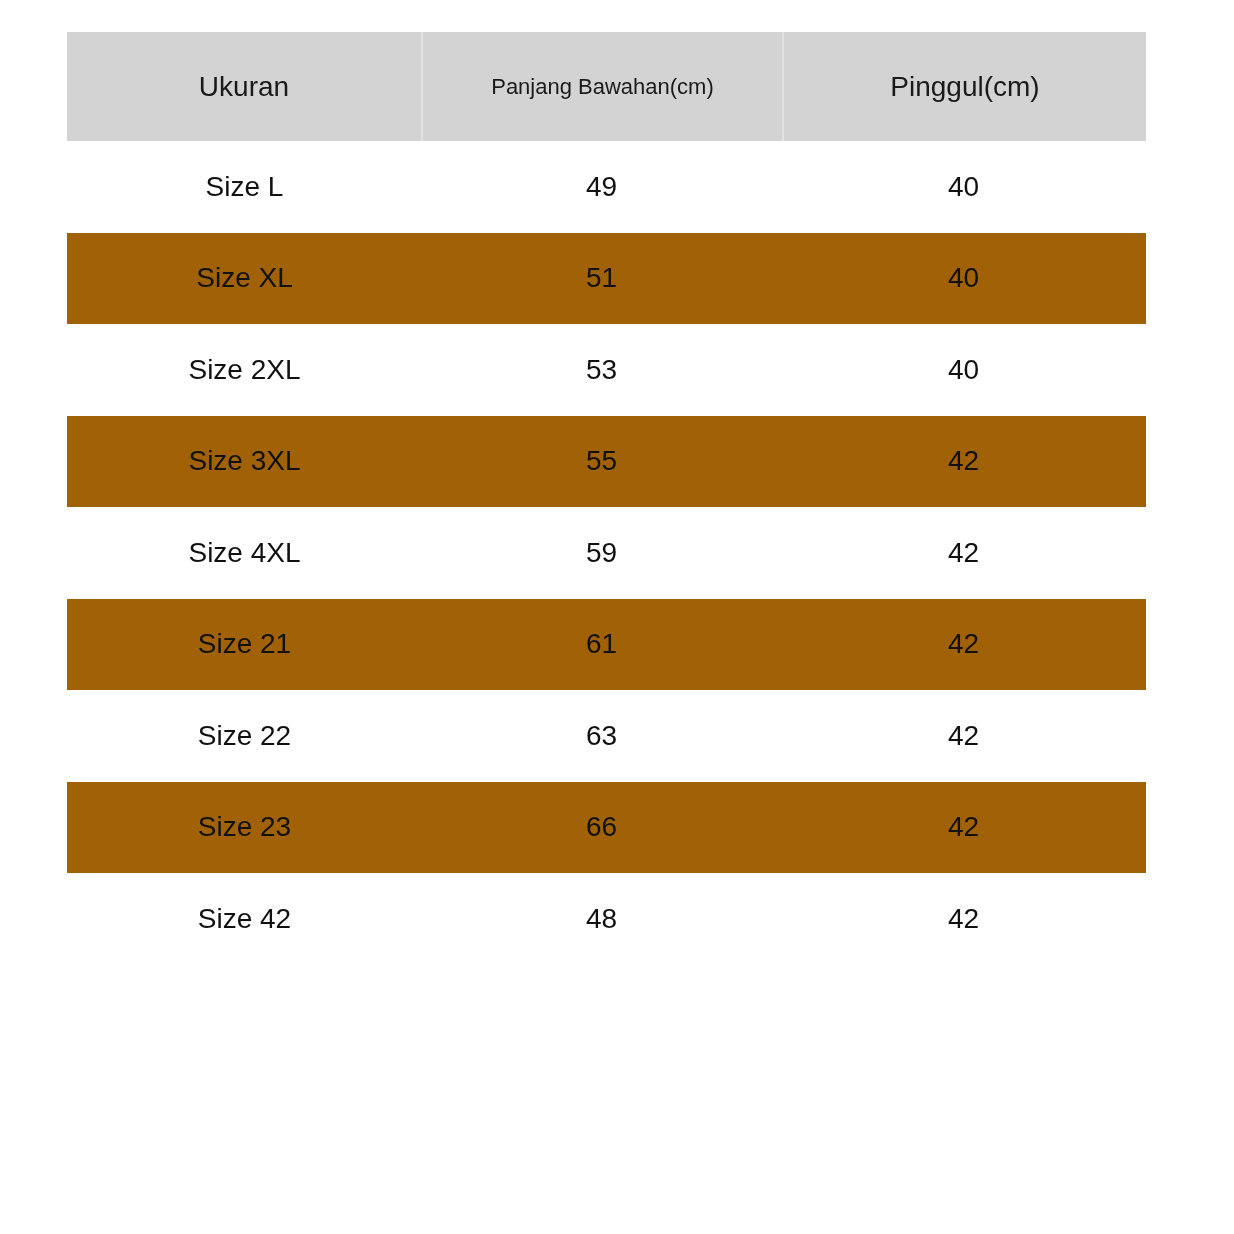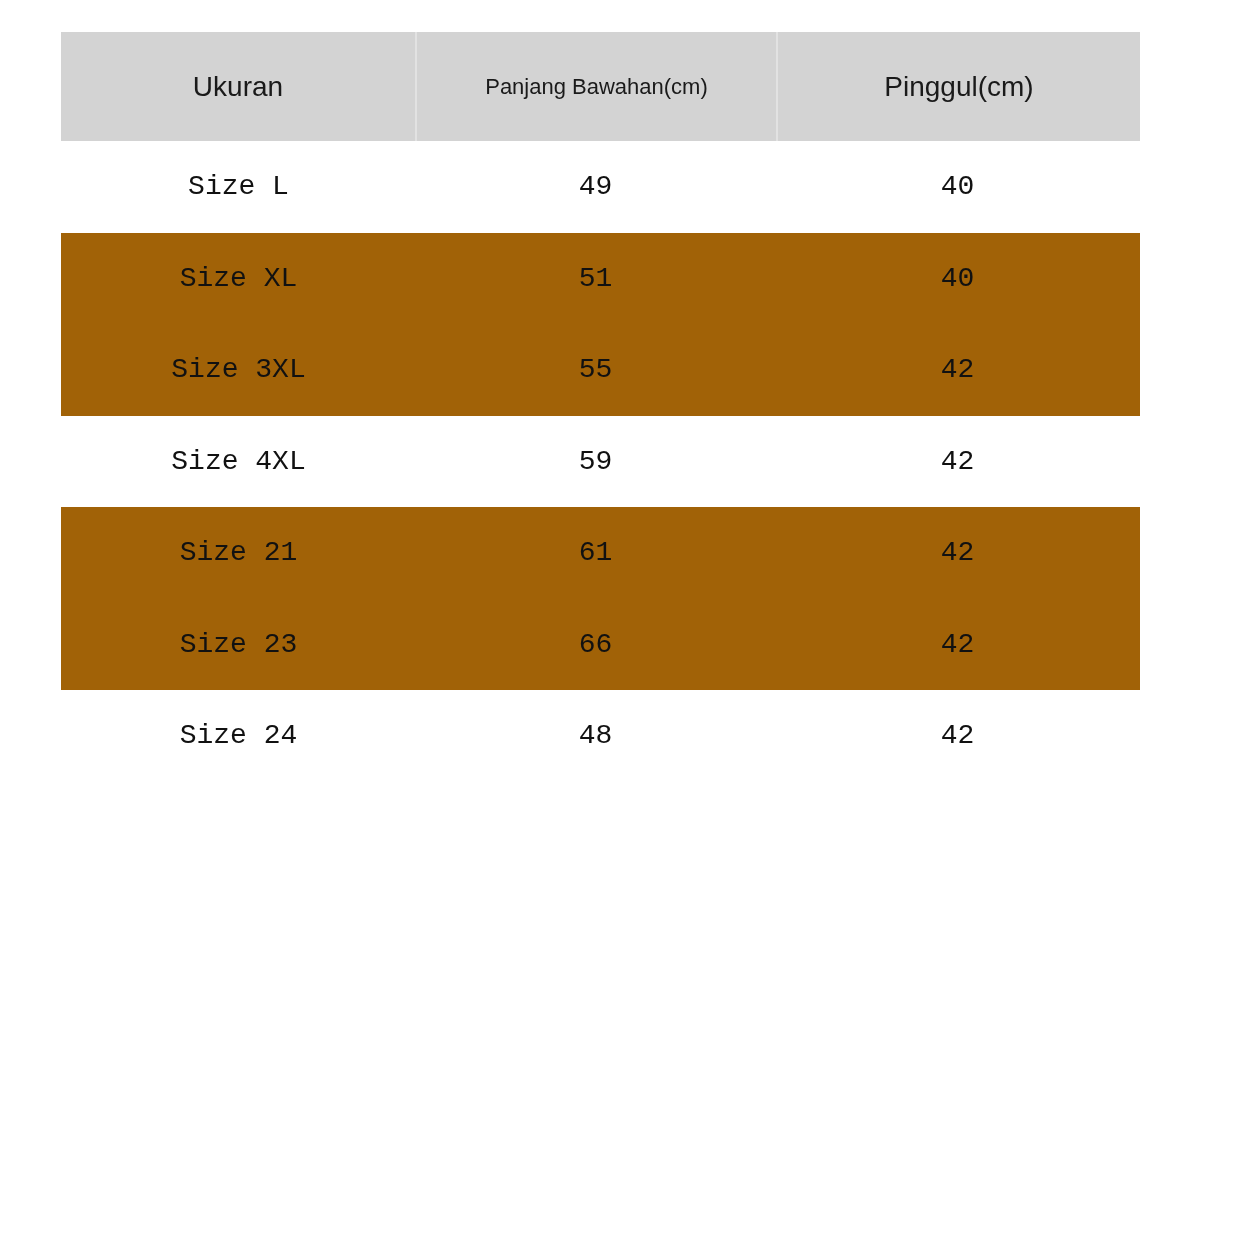--- a/index.html
+++ b/index.html
@@ -18,21 +18,21 @@
   #page {
     position: relative;
     width: 1234px;
     height: 1234px;
     background: #ffffff;
   }
 
   
   .size-table {
     position: absolute;
-    left: 61px;
+    left: 67px;
     top: 32px;
     width: 1079px;
     border-collapse: collapse;
     table-layout: fixed;
   }
 
   .size-table col.c1 { width: 355px; }
   .size-table col.c2 { width: 361px; }
   .size-table col.c3 { width: 363px; }
 
@@ -69,21 +69,20 @@
   .size-table tbody td {
     height: 91.5px;
     padding: 0;
     margin: 8px;
     border: 0;
     text-align: center;
     vertical-align: middle;
     font-size: 28px;
     color: #111111;
     box-sizing: border-box;
-    font-family: Liberation Mono, monospace;
   }
   .size-table tbody tr.row-odd  { background: #ffffff; }
   .size-table tbody tr.row-even { background: #a16207; }
 
   .size-table tbody td.cell-size   { letter-spacing: 0px; }
   .size-table tbody td.cell-length { padding-right: 2px; }
   .size-table tbody td.cell-hip    { padding-right: 2px; }
 </style>
 </head>
 <body>
@@ -109,41 +108,51 @@
         <tr class="row-odd">
           <td class="cell-size">Size L</td>
           <td class="cell-length">49</td>
           <td class="cell-hip">40</td>
         </tr>
         <tr class="row-even">
           <td class="cell-size">Size XL</td>
           <td class="cell-length">51</td>
           <td class="cell-hip">40</td>
         </tr>
+        <tr class="row-odd">
+          <td class="cell-size">Size 2XL</td>
+          <td class="cell-length">53</td>
+          <td class="cell-hip">40</td>
+        </tr>
         <tr class="row-even">
           <td class="cell-size">Size 3XL</td>
           <td class="cell-length">55</td>
           <td class="cell-hip">42</td>
         </tr>
         <tr class="row-odd">
           <td class="cell-size">Size 4XL</td>
           <td class="cell-length">59</td>
           <td class="cell-hip">42</td>
         </tr>
         <tr class="row-even">
           <td class="cell-size">Size 21</td>
           <td class="cell-length">61</td>
           <td class="cell-hip">42</td>
         </tr>
+        <tr class="row-odd">
+          <td class="cell-size">Size 22</td>
+          <td class="cell-length">63</td>
+          <td class="cell-hip">42</td>
+        </tr>
         <tr class="row-even">
           <td class="cell-size">Size 23</td>
           <td class="cell-length">66</td>
           <td class="cell-hip">42</td>
         </tr>
         <tr class="row-odd">
-          <td class="cell-size">Size 24</td>
+          <td class="cell-size">Size 42</td>
           <td class="cell-length">48</td>
           <td class="cell-hip">42</td>
         </tr>
       </tbody>
   </table>
 
 </div>
 
 </body></html>

